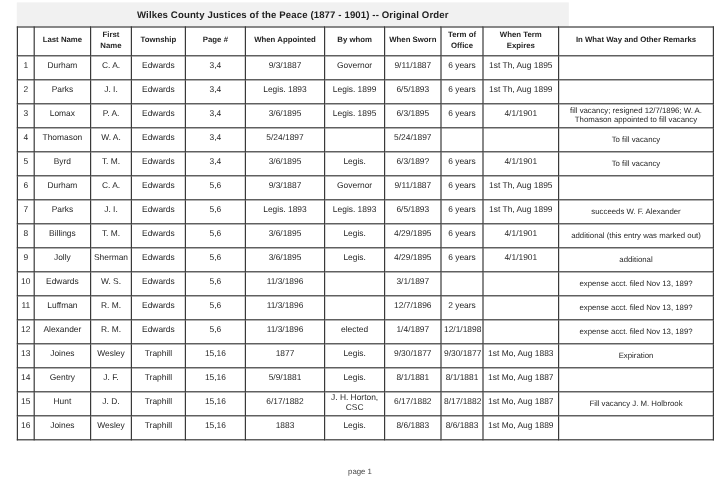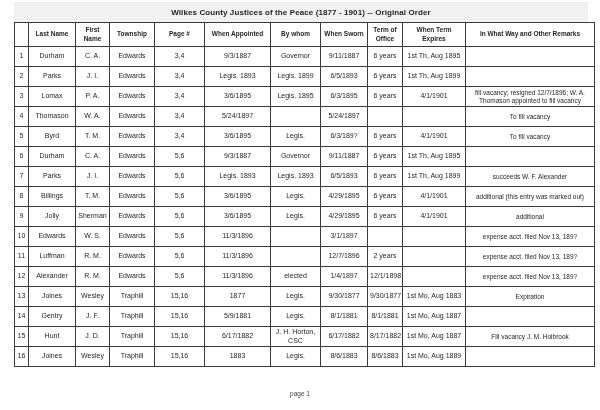--- a/index.html
+++ b/index.html
@@ -10,21 +10,21 @@
   }
   *{box-sizing:border-box;margin:0;padding:0;}
   html,body{width:600px;height:410px;overflow:hidden;}
   body{
     background:var(--page-bg);
     font-family:"Liberation Sans","DejaVu Sans",sans-serif;
     color:var(--text-color);
     position:relative;
   }
   .title-band{
-    position:absolute;top:2px;left:14px;width:574px;height:20px;
+    position:absolute;top:2px;left:14px;width:460px;height:20px;
     background:var(--band-color);
     display:flex;align-items:center;justify-content:center;
     font-size:8px;font-weight:bold;letter-spacing:0.1px;
   }
   table.jp-table{
     position:absolute;top:22px;left:14px;width:578px;
     border-collapse:collapse;table-layout:fixed;
   }
   .jp-table th,.jp-table td{
     border:1px solid var(--border-color);

